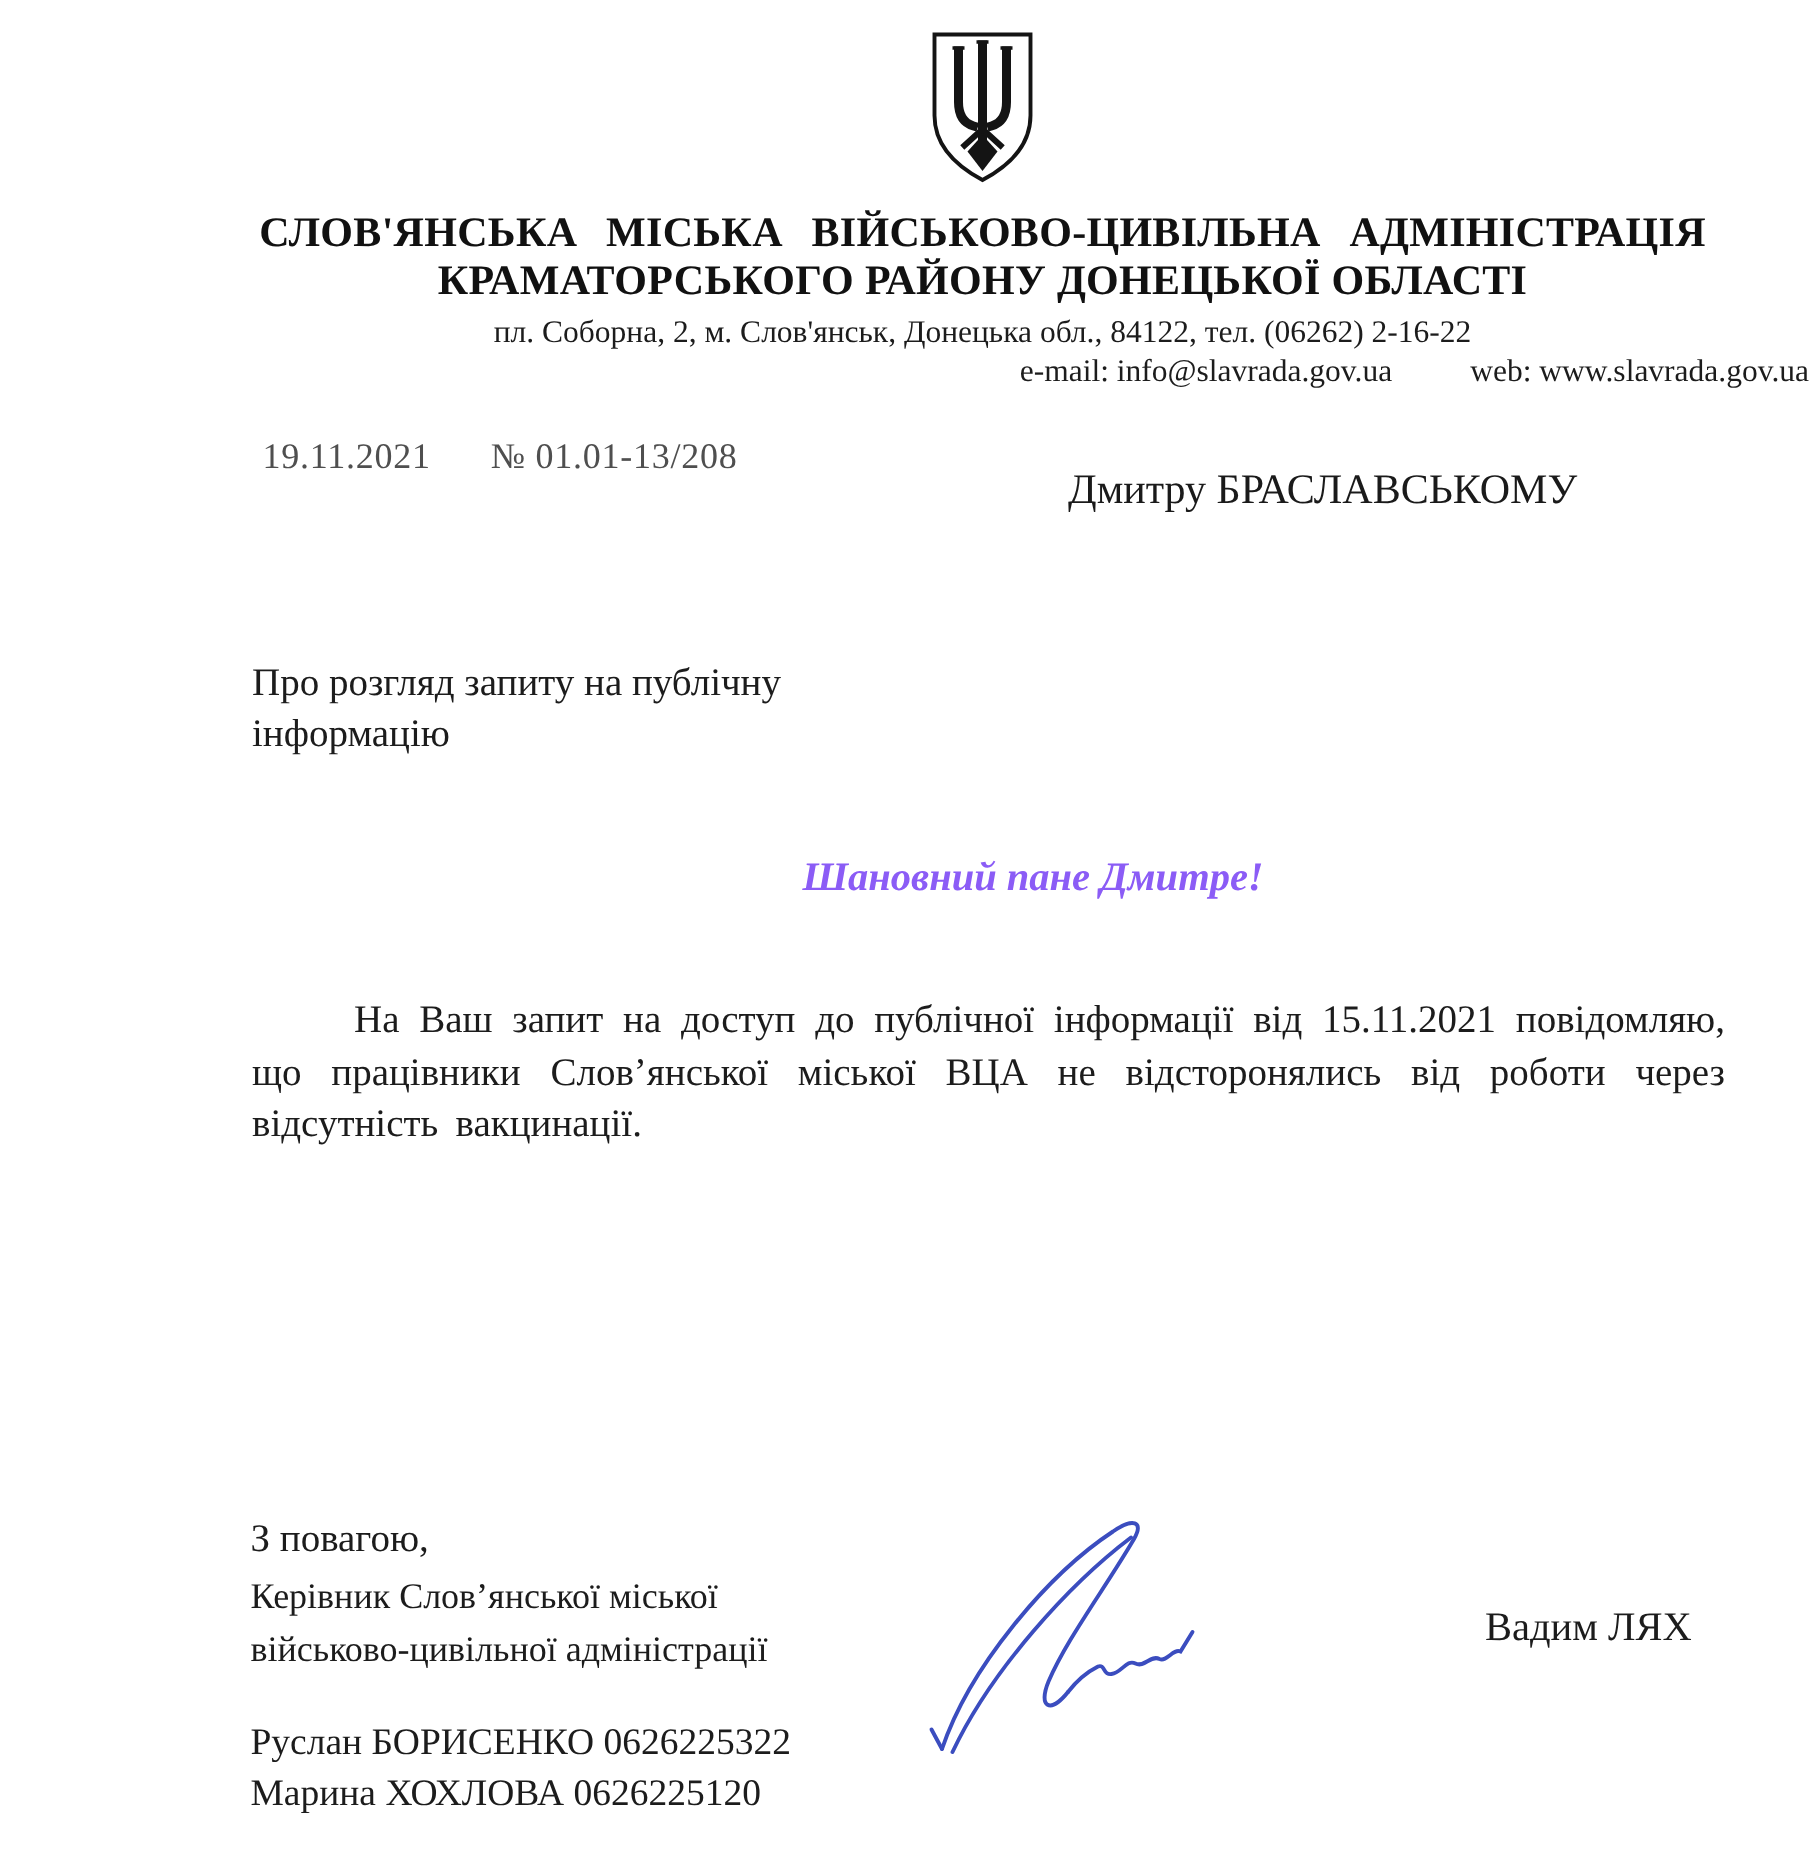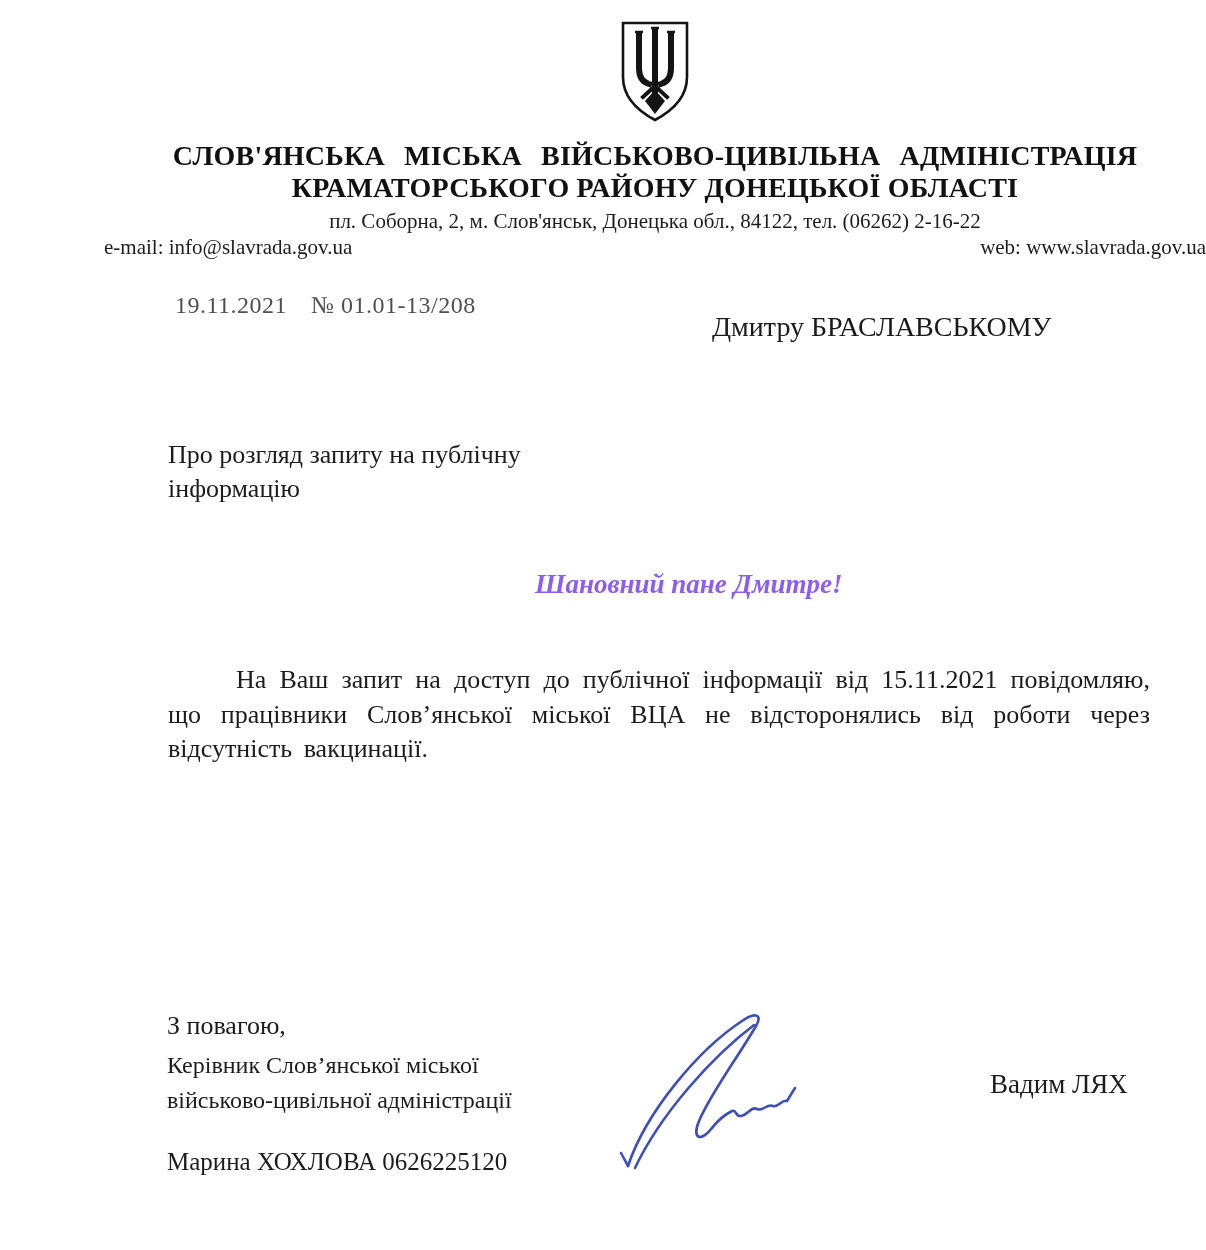--- a/index.html
+++ b/index.html
@@ -23,27 +23,27 @@
     font-weight:bold;font-size:28px;line-height:32px;
     letter-spacing:0.2px;word-spacing:12px;
     color:#111;
   }
   .org-line2{
     font-weight:bold;font-size:28px;line-height:32px;
     letter-spacing:0.2px;
     color:#111;
   }
   .addr-line{font-size:21px;line-height:26px;margin-top:4px;}
-  .email-line{font-size:21px;line-height:26px;display:flex;justify-content:space-between;gap:52px;}
+  .email-line{font-size:21px;line-height:26px;display:flex;justify-content:flex-end;gap:52px;}
   .edrpou-line{font-size:21px;line-height:26px;}
   .email-group{white-space:nowrap;}
   
   .ref-row{
     position:absolute;left:175px;top:292px;
-    display:flex;gap:24px;
+    display:flex;gap:40px;
     font-size:24px;color:#4f4f4f;letter-spacing:0.5px;
   }
   .recipient{
     position:absolute;left:712px;top:311px;
     font-size:28px;color:#1a1a1a;
   }
   
   .subject{
     position:absolute;left:168px;top:438px;
     font-size:26px;line-height:34px;
@@ -130,16 +130,17 @@
         <path d="M19,168 C45,113 97,56 138,25"></path>
         <path d="M96,128 C103,119 110,114 116,111 C121,109 119,117 125,116 C132,115 135,106 141,109 C147,112 151,103 157,106 C162,108 166,99 171,101 L179,88"></path>
         <path d="M12,166 L5,153"></path>
       </g>
     </svg>
   </div>
 
   <div class="signer-name">Вадим ЛЯХ</div>
 
   <div class="contacts">
+    <div>Руслан БОРИСЕНКО 0626225322</div>
     <div>Марина ХОХЛОВА 0626225120</div>
   </div>
 
 </div>
 
 </body></html>

